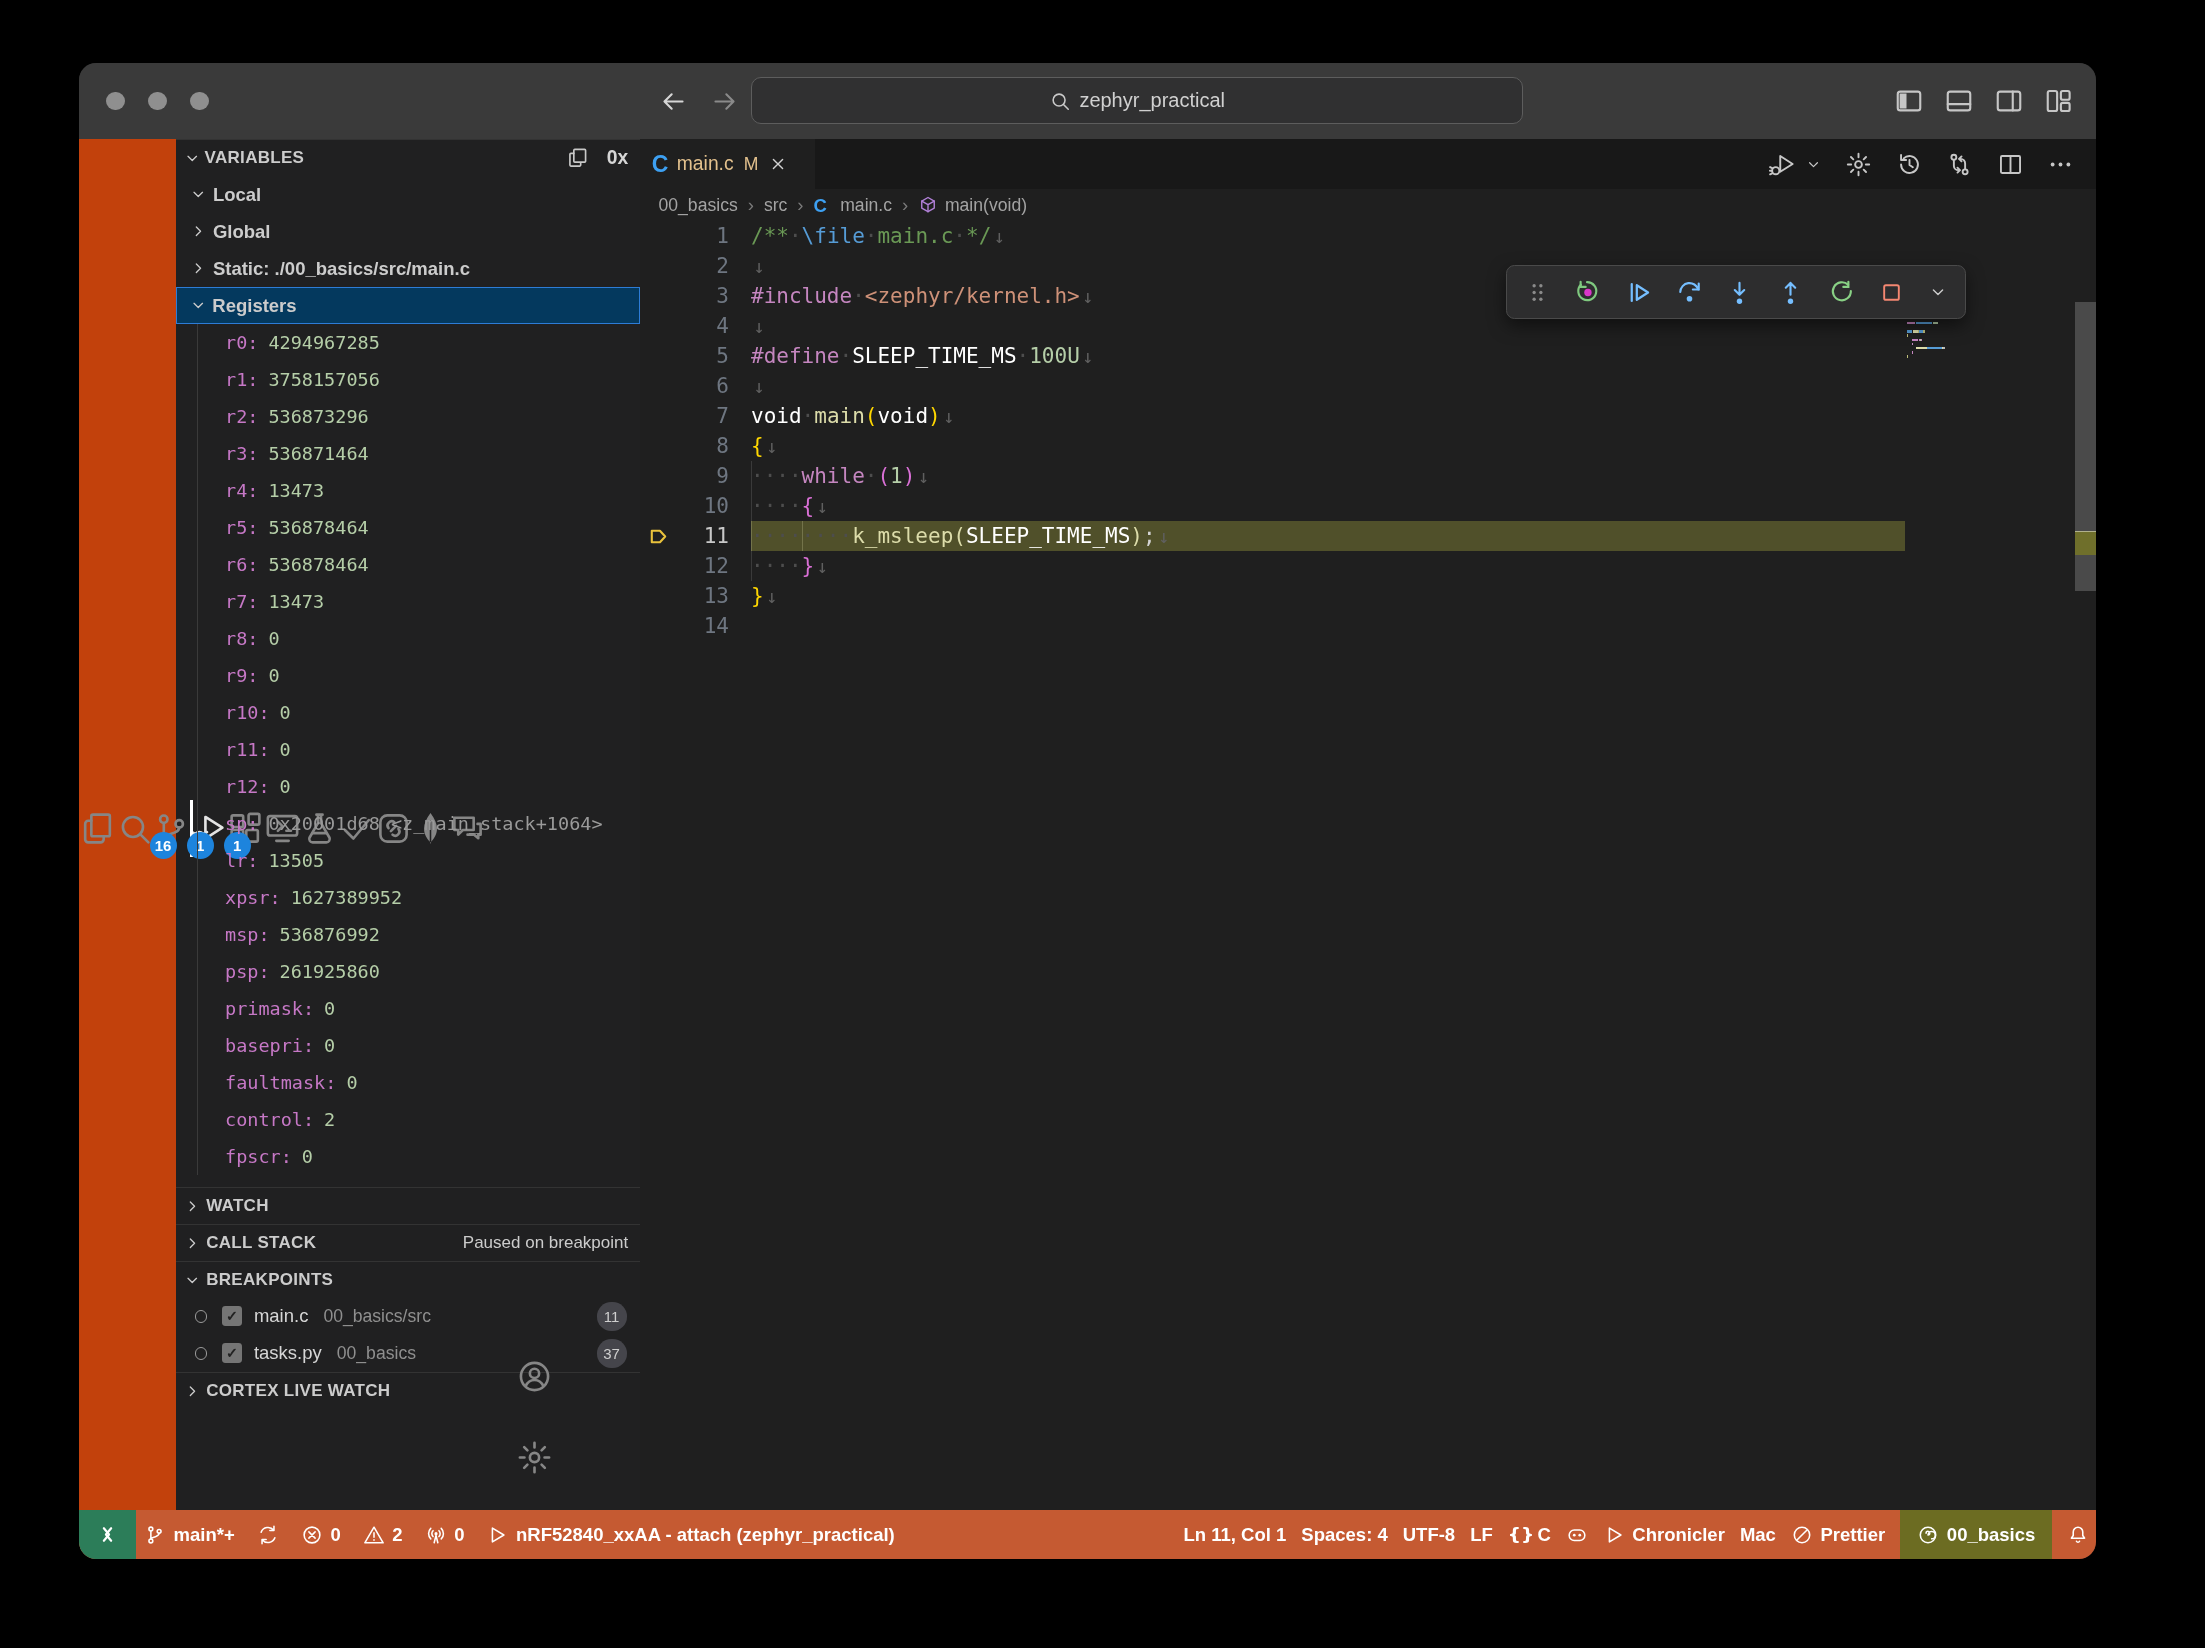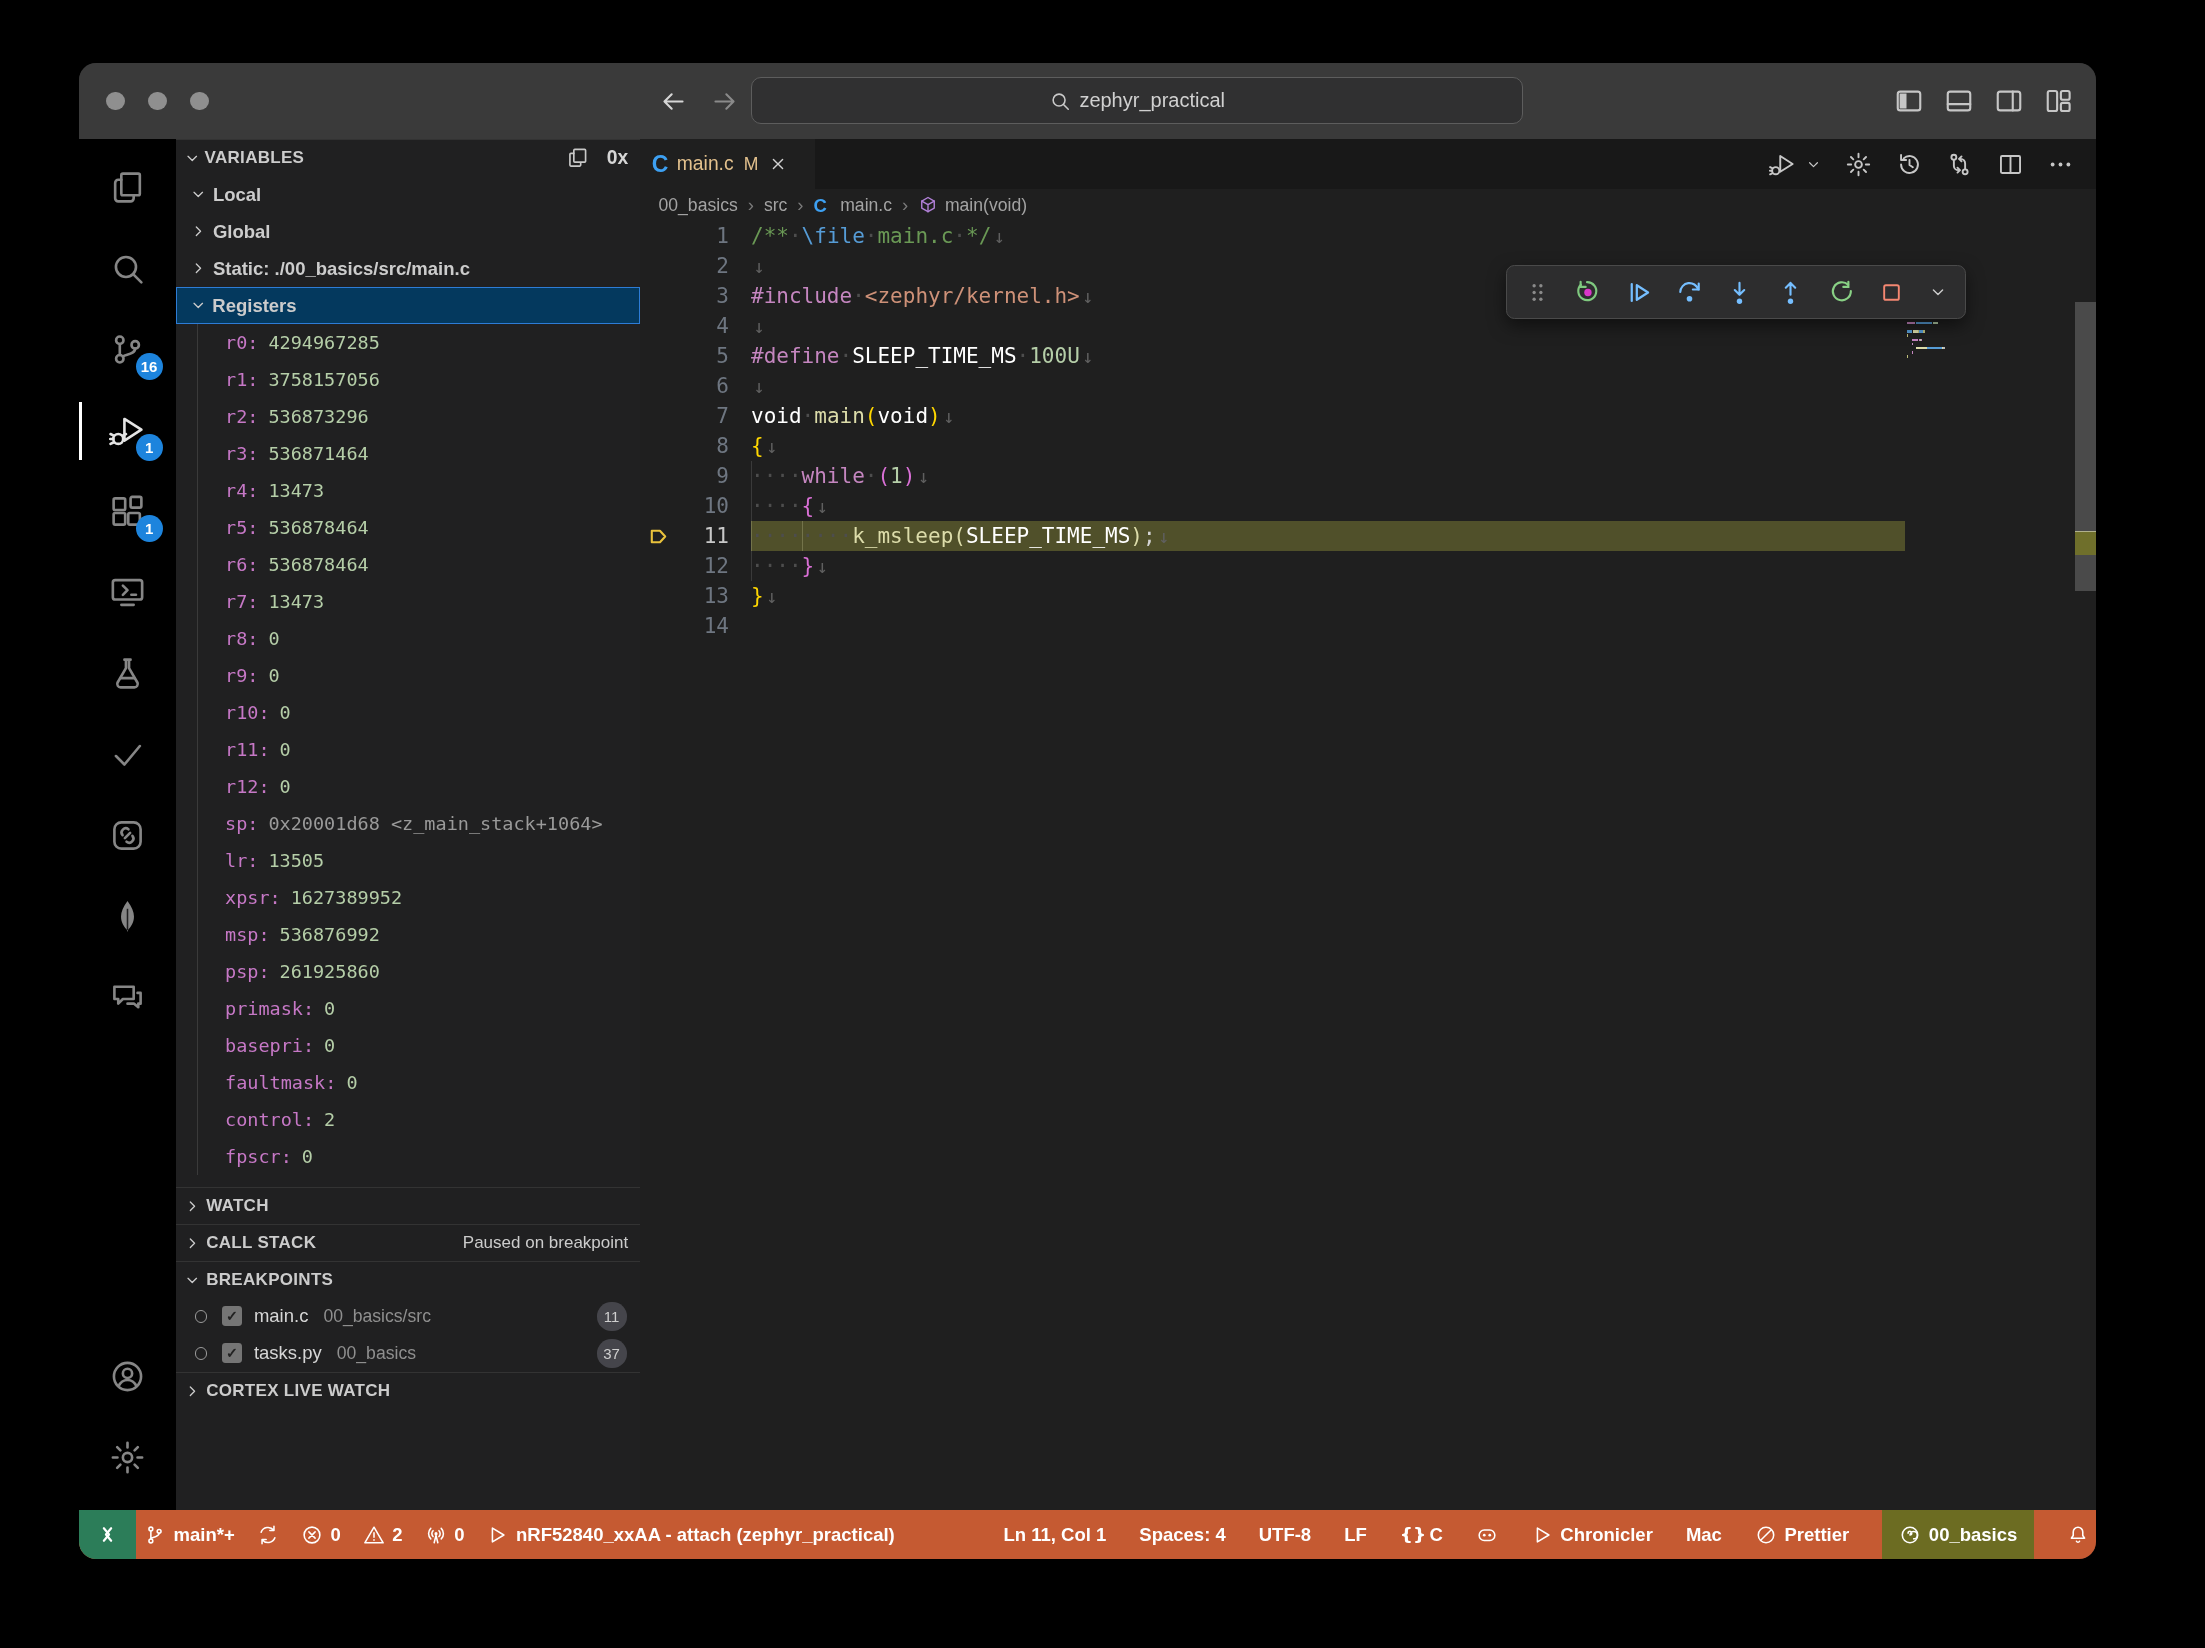--- a/index.html
+++ b/index.html
@@ -19,21 +19,21 @@
   .search-pill { position:absolute; left:672px; top:14.3px; width:772px; height:47px; background:#303031;
     border:1.7px solid #5d5d5d; border-radius:10px; display:flex; align-items:center; justify-content:center; gap:8.4px;
     color:#d0d0d0; font-size:20px; }
   .search-pill .icon { width:22px; height:22px; color:#c9c9c9; }
   .layout-icons { position:absolute; right:22px; display:flex; gap:20px; color:#c6c6c6; }
   .layout-icons .icon { width:30px; height:30px; }
 
   .main { flex:1; display:flex; min-height:0; }
 
   
-  .activitybar { width:97px; background:#000000; flex:none; display:flex; flex-direction:column; align-items:center; padding-top:8.4px; }
+  .activitybar { width:97px; background:#c2410c; flex:none; display:flex; flex-direction:row; align-items:center; padding-top:8.4px; }
   .ab-item { width:97px; height:81px; display:flex; align-items:center; justify-content:center; position:relative; color:#868686; }
   .ab-item .icon { width:37px; height:37px; }
   .ab-item.active { color:#e4e4e4; }
   .ab-item.active::before { content:""; position:absolute; left:0; top:11.8px; bottom:11.8px; width:2.5px; background:#fff; }
   .ab-badge { position:absolute; right:13.4px; bottom:10px; min-width:27px; height:27px; padding:0 5px; border-radius:13.4px;
     background:#1d84dd; color:#fff; font-size:15px; font-weight:700; display:flex; align-items:center; justify-content:center; }
   .ab-bottom { margin-top:auto; padding-bottom:11.8px; }
 
   
   .sidebar { width:464px; background:#202021; flex:none; display:flex; flex-direction:column; font-size:18.5px; color:#cccccc; }
@@ -124,21 +124,21 @@
   .mm-row { height:4.2px; display:flex; }
   .mm-row span { height:2.5px; display:block; }
   .scrollstrip { position:absolute; top:81px; right:0; width:21px; height:289px; background:#4a4a4a; }
   .scroll-marker { position:absolute; left:0; right:0; top:229px; height:23.5px; background:#6f6f2b; border-top:1.7px solid #b0b08c; }
 
   
   .statusbar { height:49px; flex:none; background:#c55a32; display:flex; align-items:center; color:#fff; font-size:17.6px; }
   .sb-remote { width:57px; height:100%; background:#2c7d59; display:flex; align-items:center; justify-content:center; flex:none; }
   .sb-remote .icon { width:25px; height:25px; }
   .sb-left { display:flex; align-items:center; gap:22px; padding-left:8px; }
-  .sb-right { margin-left:auto; display:flex; align-items:flex-end; gap:33px; padding-right:6.7px; height:100%; }
+  .sb-right { margin-left:auto; display:flex; align-items:flex-end; gap:15px; padding-right:6.7px; height:100%; }
   .sb-item { display:flex; align-items:center; gap:7.6px; height:100%; }
   .sb-item .icon { width:22px; height:22px; }
   .sb-item .txt { font-size:18.5px; font-weight:600; }
   .sb-item.bg-olive { background:#6c6c22; padding:0 17px; }
   .glyph { font-family:"DejaVu Sans", sans-serif; }
 </style>
 </head>
 <body>
 
 <div class="window">

